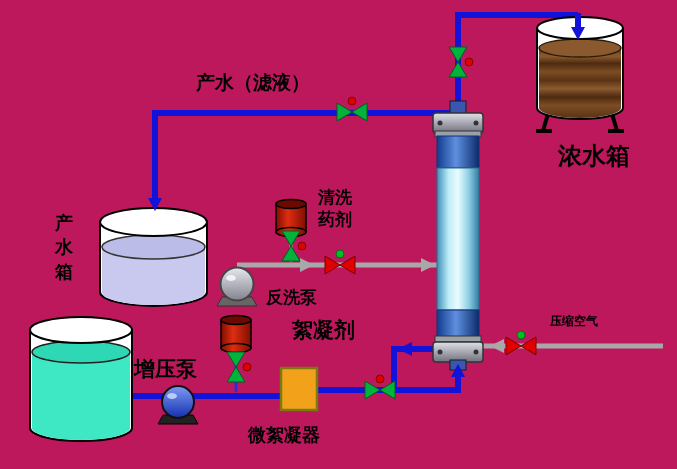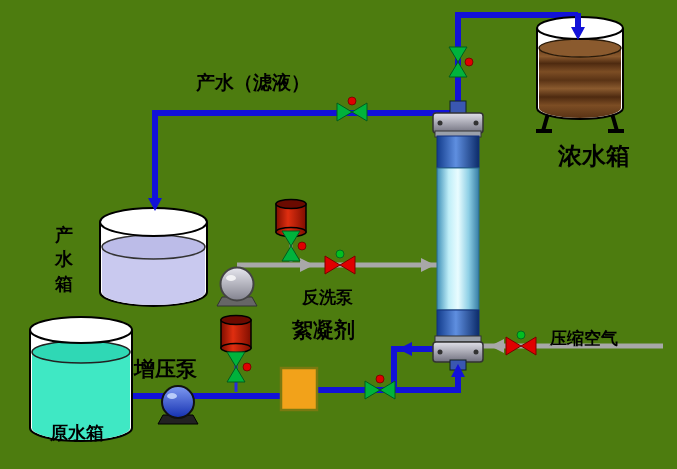--- a/index.html
+++ b/index.html
@@ -1,29 +1,29 @@
 <!DOCTYPE html>
 <html><head>
 <meta charset="utf-8">
 <style>
   html,body{margin:0;padding:0;background:#fff;}
-  #stage{position:relative;width:677px;height:469px;background:#4d7c0f;overflow:hidden;
-         font-family:Liberation Serif, serif;}
+  #stage{position:relative;width:677px;height:469px;background:#be185d;overflow:hidden;
+         font-family:Liberation Mono, monospace;}
   #stage svg{position:absolute;left:0;top:0;}
   .label{position:absolute;font-weight:bold;color:#000;white-space:pre-line;pointer-events:none;}
   .lbl-filtrate{left:196px;top:70px;font-size:19px;}
   .lbl-conc{left:558px;top:140px;font-size:24px;}
-  .lbl-prod{left:54px;top:212px;font-size:18px;width:20px;word-break:break-all;line-height:1.35;text-align:center;margin-top:11px;}
+  .lbl-prod{left:54px;top:212px;font-size:18px;width:20px;word-break:break-all;line-height:1.35;text-align:center;}
   .lbl-clean{left:318px;top:188px;font-size:17px;width:37px;word-break:break-all;line-height:1.3;}
-  .lbl-bwpump{left:266px;top:286px;font-size:17px;margin-left:36px;}
+  .lbl-bwpump{left:266px;top:286px;font-size:17px;}
   .lbl-floc{left:292px;top:316px;font-size:21px;}
   .lbl-boost{left:134px;top:355px;font-size:21px;}
   .lbl-raw{left:50px;top:421px;font-size:18px;}
   .lbl-micro{left:248px;top:423px;font-size:18px;}
-  .lbl-air{left:550px;top:327px;font-size:17px;}
+  .lbl-air{left:550px;top:313px;font-size:12px;}
 </style>
 </head>
 <body>
 
 <div id="stage">
 
 <svg width="677" height="469" viewBox="0 0 677 469">
   <defs>
     <linearGradient id="gCol" x1="0" y1="0" x2="1" y2="0">
       <stop offset="0" stop-color="#3e8fb8"></stop>
@@ -167,19 +167,20 @@
   <use href="#vG" transform="translate(380,390)"></use>
   <use href="#vG" transform="translate(291,246) rotate(90)"></use>
   <use href="#vG" transform="translate(236,367) rotate(90)"></use>
   <use href="#vR" transform="translate(340,265)"></use>
   <use href="#vR" transform="translate(521,346)"></use>
 </svg>
 
 <div class="label lbl-filtrate">产水（滤液）</div>
 <div class="label lbl-conc">浓水箱</div>
 <div class="label lbl-prod">产水箱</div>
+<div class="label lbl-clean">清洗药剂</div>
 <div class="label lbl-bwpump">反洗泵</div>
 <div class="label lbl-floc">絮凝剂</div>
 <div class="label lbl-boost">增压泵</div>
-<div class="label lbl-raw">原水箱</div>
+<div class="label lbl-micro">微絮凝器</div>
 <div class="label lbl-air">压缩空气</div>
 
 </div>
 
 </body></html>

